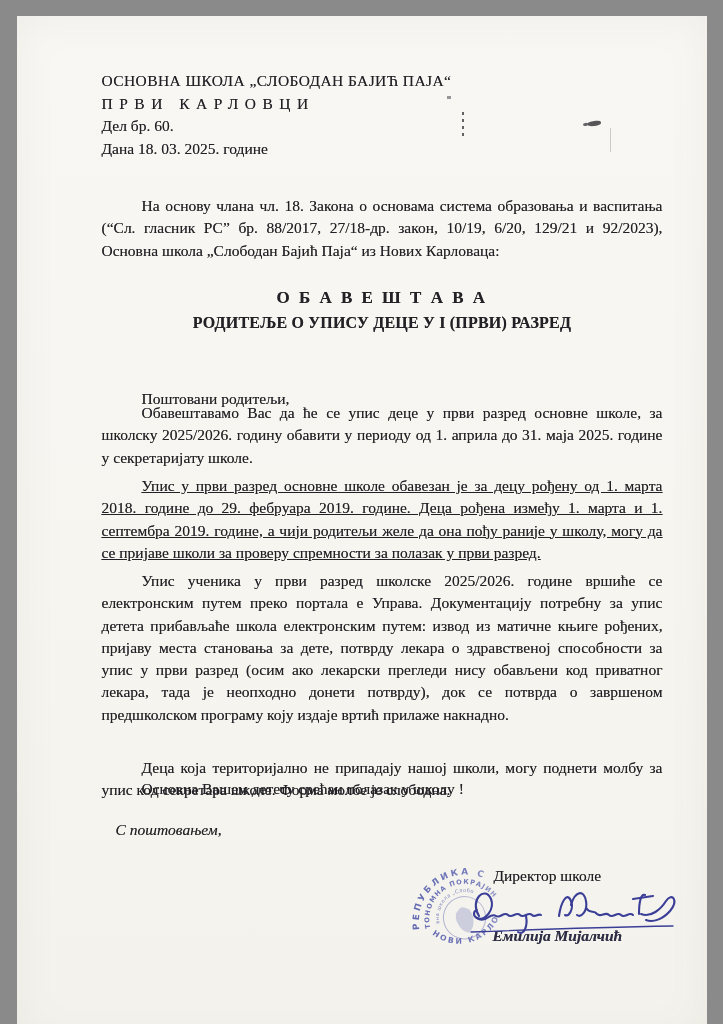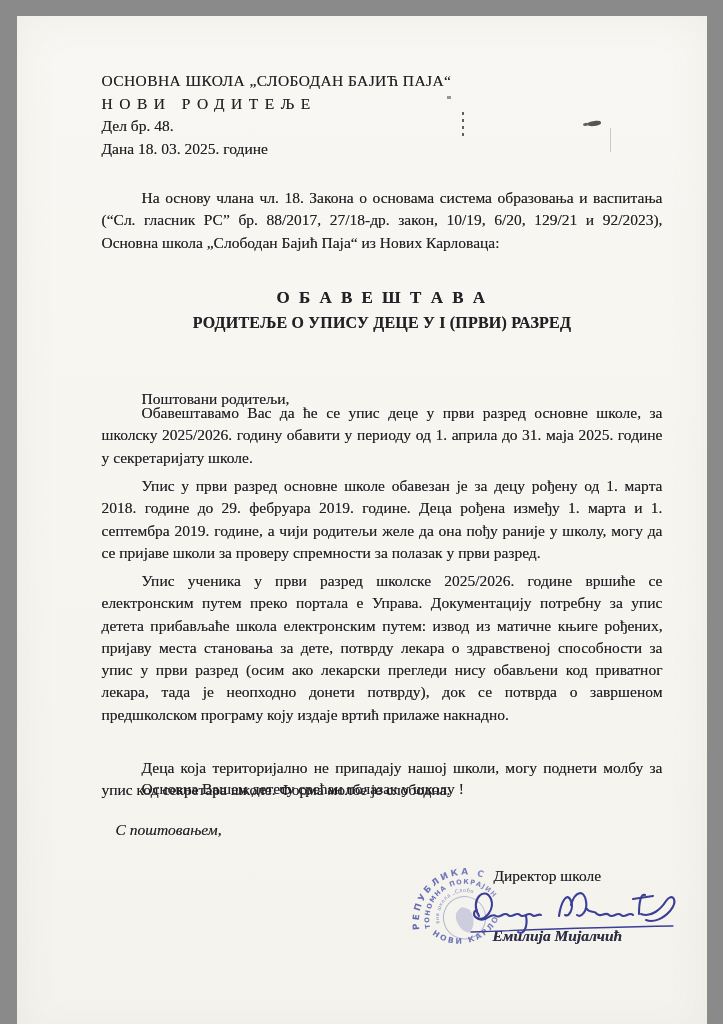--- a/index.html
+++ b/index.html
@@ -64,35 +64,35 @@
   .artifact-crease { left:593px; top:112px; width:1px; height:24px; background:#9a968c; opacity:0.45; }
   .artifact-corner { left:430px; top:80px; width:4px; height:3px; background:#55555a; opacity:0.6; }
 </style>
 </head>
 <body>
 
 <div class="page">
 
   <header class="letterhead">
     <div class="lh-line lh-school txt">ОСНОВНА ШКОЛА „СЛОБОДАН БАЈИЋ ПАЈА“</div>
-    <div class="lh-line lh-city txt">НОВИ РОДИТЕЉЕ</div>
-    <div class="lh-line txt">Дел бр. 48.</div>
+    <div class="lh-line lh-city txt">ПРВИ КАРЛОВЦИ</div>
+    <div class="lh-line txt">Дел бр. 60.</div>
     <div class="lh-line txt">Дана 18. 03. 2025. године</div>
   </header>
 
-  <p class="para txt" style="top:171px;">На основу члана чл. 18. Закона о основама система образовања и васпитања (“Сл. гласник РС” бр. 88/2017, 27/18-др. закон, 10/19, 6/20, 129/21 и 92/2023), Основна школа „Слободан Бајић Паја“ из Нових Карловаца:</p>
+  <p class="para txt" style="top:179px;">На основу члана чл. 18. Закона о основама система образовања и васпитања (“Сл. гласник РС” бр. 88/2017, 27/18-др. закон, 10/19, 6/20, 129/21 и 92/2023), Основна школа „Слободан Бајић Паја“ из Нових Карловаца:</p>
 
   <div class="title-block">
     <div class="title-main txt">О Б А В Е Ш Т А В А</div>
     <div class="title-sub txt">РОДИТЕЉЕ О УПИСУ ДЕЦЕ У I (ПРВИ) РАЗРЕД</div>
   </div>
 
   <p class="line indent-40 txt" style="top:372px;">Поштовани родитељи,</p>
   <p class="para txt" style="top:386px;">Обавештавамо Вас да ће се упис деце у први разред основне школе, за школску 2025/2026. годину обавити у периоду од 1. априла до 31. маја 2025. године у секретаријату школе.</p>
-  <p class="para txt" style="top:459px;">Упис у први разред основне школе обавезан је за децу рођену од 1. марта 2018. године до 29. фебруара 2019. године. Деца рођена између 1. марта и 1. септембра 2019. године, а чији родитељи желе да она пођу раније у школу, могу да се пријаве школи за проверу спремности за полазак у први разред.</p>
+  <p class="para txt" style="top:459px;text-decoration:underline;">Упис у први разред основне школе обавезан је за децу рођену од 1. марта 2018. године до 29. фебруара 2019. године. Деца рођена између 1. марта и 1. септембра 2019. године, а чији родитељи желе да она пођу раније у школу, могу да се пријаве школи за проверу спремности за полазак у први разред.</p>
   <p class="para txt" style="top:554px;">Упис ученика у први разред школске 2025/2026. године вршиће се електронским путем преко портала е Управа. Документацију потребну за упис детета прибављаће школа електронским путем: извод из матичне књиге рођених, пријаву места становања за дете, потврду лекара о здравственој способности за упис у први разред (осим ако лекарски прегледи нису обављени код приватног лекара, тада је неопходно донети потврду), док се потврда о завршеном предшколском програму коју издаје вртић прилаже накнадно.</p>
   <p class="para txt" style="top:741px;">Деца која територијално не припадају нашој школи, могу поднети молбу за упис код секретара школе. Форма молбе је слободна.</p>
   <p class="line indent-40 txt" style="top:762px;">Основна Вашем детету срећан полазак у школу !</p>
   <p class="line indent-14 txt" style="top:803px;font-style:italic;">С поштовањем,</p>
 
   <svg class="stamp" viewBox="0 0 120 120" aria-hidden="true">
     <defs>
       <path id="arc-outer" d="M 9,66 A 51,51 0 1 1 111,66" fill="none"></path>
       <path id="arc-mid" d="M 21,64 A 39,39 0 1 1 99,64" fill="none"></path>
       <path id="arc-inner" d="M 32,62 A 28,28 0 1 1 88,62" fill="none"></path>

